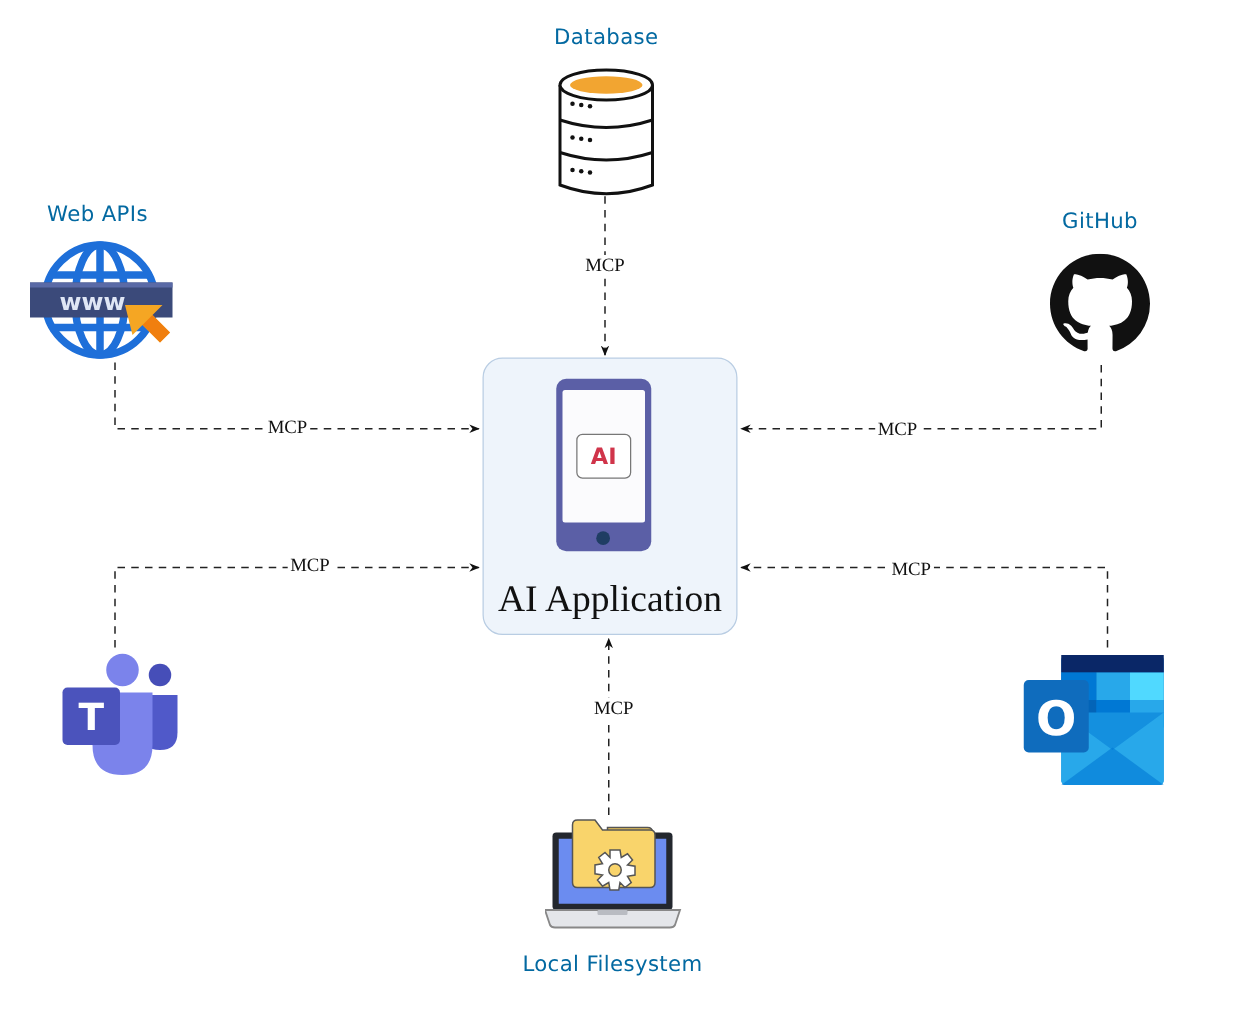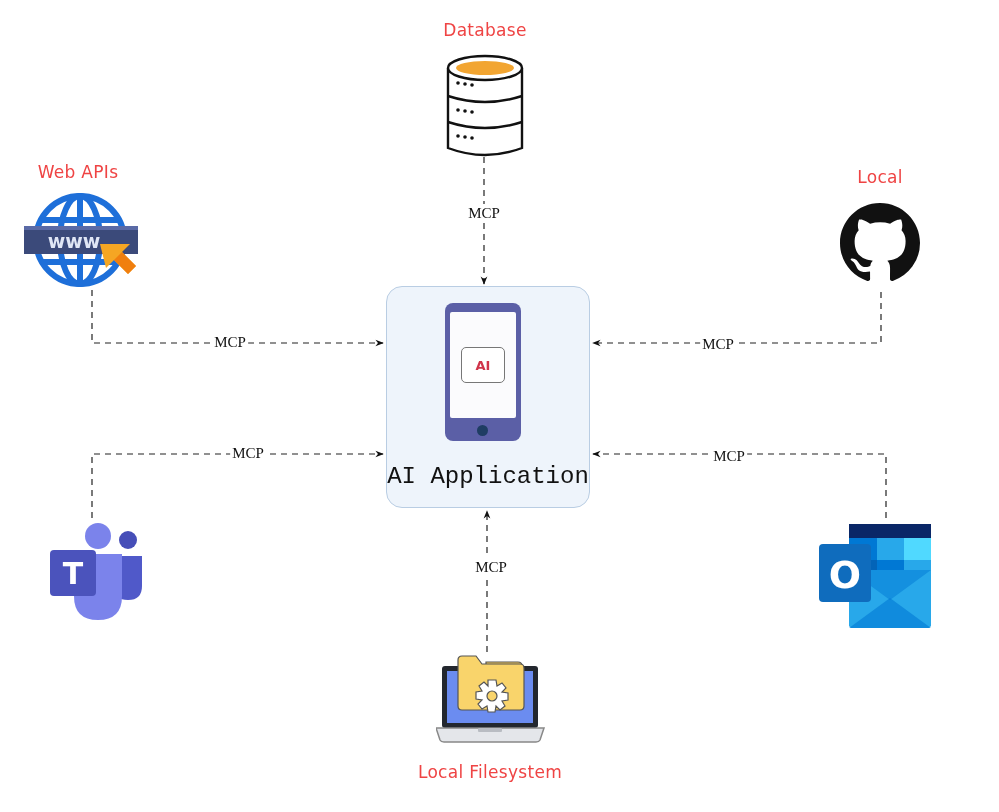--- a/index.html
+++ b/index.html
@@ -1,38 +1,38 @@
 <!DOCTYPE html>
 <html><head>
 <meta charset="utf-8">
 <style>
   html, body { margin: 0; padding: 0; background: #ffffff; }
   body { width: 999px; height: 812px; position: relative; overflow: hidden;
          font-family: "DejaVu Sans", sans-serif; color: #111; }
   .abs { position: absolute; }
   .label { position: absolute; font-family: "DejaVu Sans", sans-serif; font-size: 17px;
-           color: #ef4444; white-space: nowrap; transform: translateX(-50%); letter-spacing: 0.3px; }
+           color: #0369a1; white-space: nowrap; transform: translateX(-50%); letter-spacing: 0.3px; }
   .edge-label { position: absolute; font-family: Liberation Serif, serif; font-size: 15px;
            color: #111; background: #ffffff; padding: 0 2px; white-space: nowrap;
            transform: translate(-50%, -50%); line-height: 18px; }
   svg.wires { position: absolute; left: 0; top: 0; }
   .hub { position: absolute; left: 386px; top: 286px; width: 204px; height: 222px;
          background: #eef4fb; border: 1.5px solid #b9cde3; border-radius: 16px; box-sizing: border-box; }
   .hub-title { position: absolute; left: 0; right: 0; top: 176px; text-align: center;
-               font-family: Liberation Mono, monospace; font-size: 24px; color: #111; }
+               font-family: Liberation Serif, serif; font-size: 30px; color: #111; }
   .phone { position: absolute; left: 58px; top: 16px; width: 76px; height: 138px;
            background: #5b5fa6; border-radius: 8px; }
   .phone-screen { position: absolute; left: 5px; top: 9px; width: 66px; height: 106px;
                   background: #fbfbfd; border-radius: 2px; }
   .phone-btn { position: absolute; left: 32px; top: 122px; width: 11px; height: 11px;
                border-radius: 50%; background: #1f3d63; }
   .ai-chip { position: absolute; left: 11px; top: 35px; width: 44px; height: 36px;
              border: 1.5px solid #777; border-radius: 5px; background: #fff; box-sizing: border-box;
              display: flex; align-items: center; justify-content: center;
-             font-family: "DejaVu Sans", sans-serif; font-weight: bold; font-size: 13px; color: #d0344a; }
+             font-family: "DejaVu Sans", sans-serif; font-weight: bold; font-size: 18px; color: #d0344a; }
 </style>
 </head>
 <body>
 
 <svg class="wires" width="999" height="812" viewBox="0 0 999 812">
   <defs>
     <marker id="arrow" viewBox="0 0 10 10" refX="9" refY="5" markerWidth="7" markerHeight="7" orient="auto-start-reverse">
       <path d="M0,1 L10,5 L0,9 L3,5 Z" fill="#111"></path>
     </marker>
   </defs>
@@ -99,21 +99,21 @@
     </g>
     <rect x="2" y="38" width="114" height="28" fill="#3b4a7a"></rect>
     <rect x="2" y="38" width="114" height="4" fill="#5a6aa6"></rect>
     <text x="52" y="60" text-anchor="middle" font-family="DejaVu Sans, sans-serif" font-weight="bold" font-size="19" fill="#dfe6f5">www</text>
     <path d="M78,56 L108,56 L100,64 L114,78 L106,86 L92,72 L84,80 Z" fill="#f5a623"></path>
     <path d="M100,64 L114,78 L106,86 L92,72 Z" fill="#f07f0f"></path>
   </svg>
 </div>
 
 <div class="abs" style="left:830px; top:165px; width:100px; height:125px;">
-  <span class="label" style="left:50px; top:2px;">Local</span>
+  <span class="label" style="left:50px; top:2px;">GitHub</span>
   <svg class="abs" style="left:10px; top:38px;" width="80" height="80" viewBox="0 0 16 16">
     <path fill="#111" d="M8 0C3.58 0 0 3.58 0 8c0 3.54 2.29 6.53 5.47 7.59.4.07.55-.17.55-.38 0-.19-.01-.82-.01-1.49-2.01.37-2.53-.49-2.69-.94-.09-.23-.48-.94-.82-1.13-.28-.15-.68-.52-.01-.53.63-.01 1.08.58 1.23.82.72 1.21 1.87.87 2.33.66.07-.52.28-.87.51-1.07-1.78-.2-3.64-.89-3.64-3.95 0-.87.31-1.59.82-2.15-.08-.2-.36-1.02.08-2.12 0 0 .67-.21 2.2.82.64-.18 1.32-.27 2-.27.68 0 1.36.09 2 .27 1.53-1.04 2.2-.82 2.2-.82.44 1.1.16 1.92.08 2.12.51.56.82 1.27.82 2.15 0 3.07-1.87 3.75-3.65 3.95.29.25.54.73.54 1.48 0 1.07-.01 1.93-.01 2.2 0 .21.15.46.55.38A8.013 8.013 0 0016 8c0-4.42-3.58-8-8-8z"></path>
   </svg>
 </div>
 
 <div class="abs" style="left:46px; top:520px; width:100px; height:105px;">
   <svg class="abs" style="left:0; top:0;" width="100" height="105" viewBox="0 0 100 105">
     <circle cx="82" cy="20" r="9" fill="#464eb8"></circle>
     <path d="M68,36 L96,36 L96,66 Q96,80 82,80 Q68,80 68,66 Z" fill="#5059c9"></path>
     <circle cx="52" cy="16" r="13" fill="#7b83eb"></circle>

